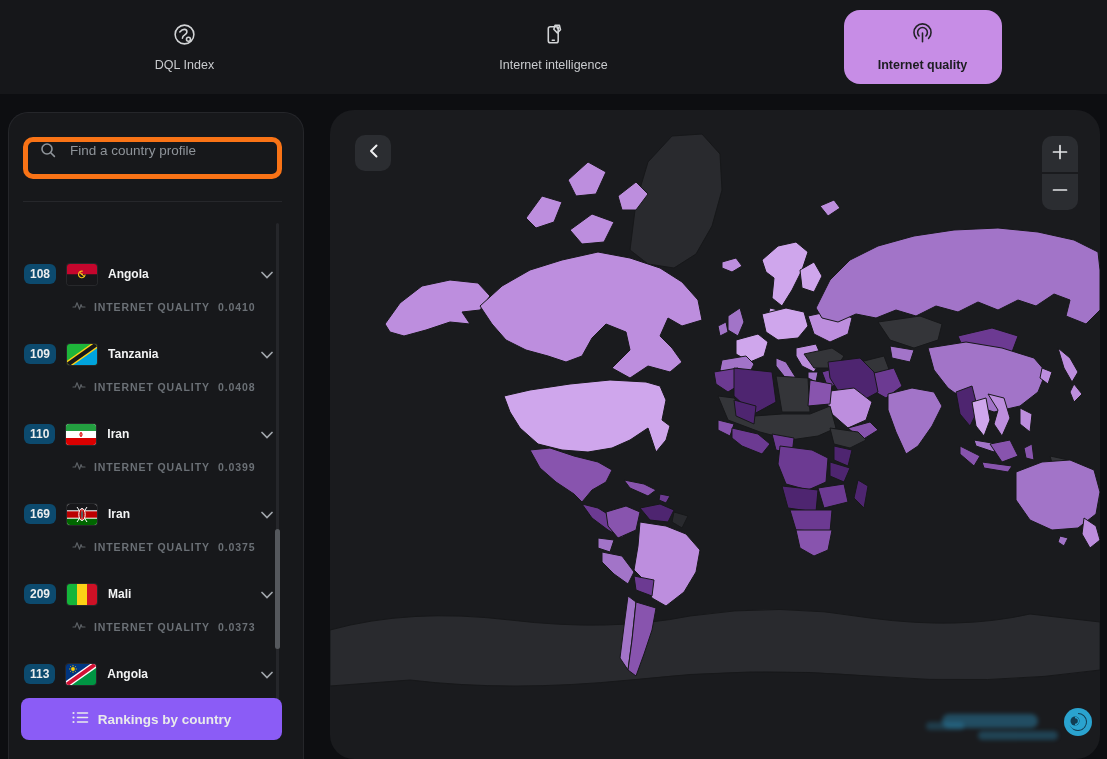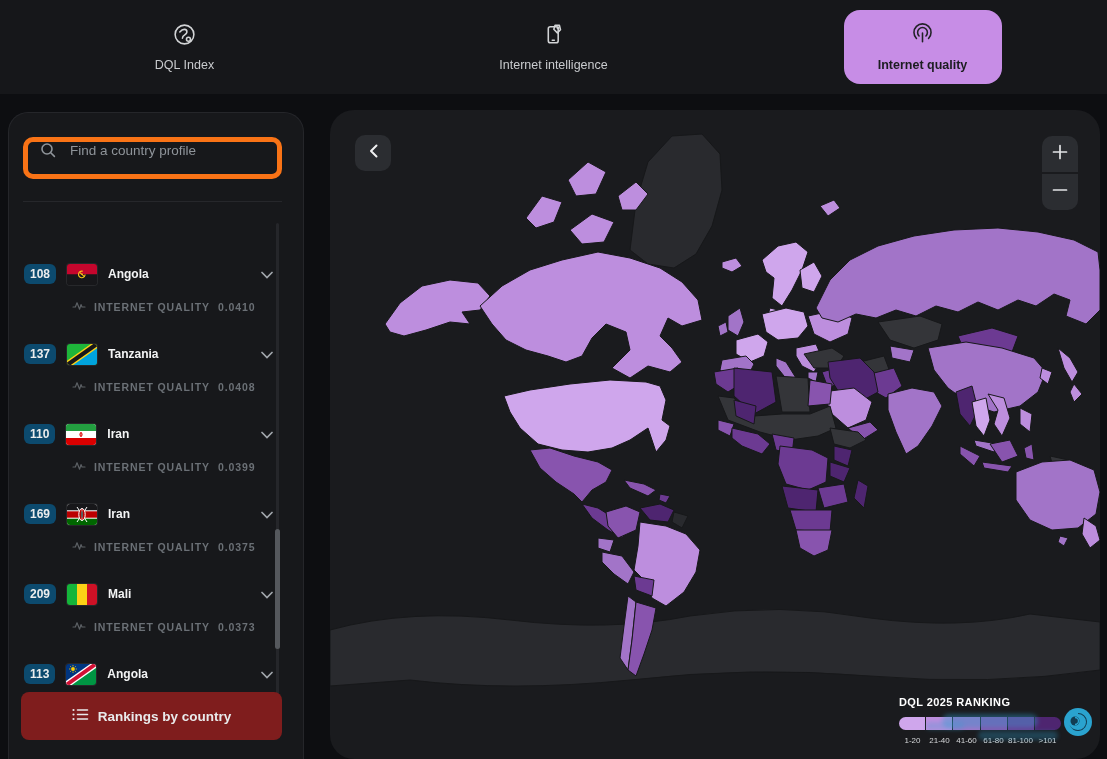--- a/index.html
+++ b/index.html
@@ -34,21 +34,21 @@
               color:#eceded;text-align:center;min-width:15px;}
   .flag{width:30px;height:21px;border-radius:3px;overflow:hidden;flex:none;
         box-shadow:0 0 0 1px rgba(255,255,255,.07);}
   .flag svg{display:block;}
   .country-name{font-size:12px;font-weight:700;color:#f3f4f5;flex:1;}
   .metric-row{display:flex;align-items:center;gap:8px;padding-left:63px;height:20px;
               color:#6b7076;font-size:10.5px;font-weight:600;letter-spacing:.9px;}
   .metric-label{text-transform:uppercase;}
   .scroll-track{position:absolute;right:24px;top:110px;height:482px;width:3px;background:#25262a;border-radius:2px;}
   .scroll-thumb{position:absolute;right:23px;top:416px;height:120px;width:5px;background:#55585d;border-radius:3px;}
-  .rankings-btn{position:absolute;left:12px;right:21px;bottom:19px;height:48px;background:#7f1d1d;
+  .rankings-btn{position:absolute;left:12px;right:21px;bottom:19px;height:42px;background:#8b5cf6;
                 border-radius:8px;display:flex;align-items:center;justify-content:center;gap:9px;
                 color:#e9eaeb;font-size:13.5px;font-weight:700;cursor:pointer;border:none;
                 font-family:"Liberation Sans",sans-serif;}
 
   
   .map-panel{position:absolute;left:330px;top:110px;width:770px;height:649px;background:#1a1b1e;
              border-radius:24px;overflow:hidden;}
   .map-panel > svg.world{position:absolute;left:0;top:0;}
   .world path{stroke:#17181a;stroke-width:1;stroke-linejoin:round;}
   .back-btn{position:absolute;left:25px;top:25px;width:36px;height:36px;background:#2b2d31;border-radius:10px;
@@ -151,21 +151,21 @@
           <span><svg width="14" height="12" viewBox="0 0 14 12" fill="none" stroke="#5c6065" stroke-width="1.2" stroke-linecap="round" stroke-linejoin="round">
                 <path d="M1 7h2.4L5 2.8l2.6 6.4L9 4.6l1 2.4H13"></path>
               </svg></span>
           <span class="metric-label">Internet quality</span>
           <span class="metric-value">0.0410</span>
         </div>
       </div>
 
       <div class="country-block">
         <div class="country-row">
-          <span class="rank-badge">137</span>
+          <span class="rank-badge">109</span>
           <span class="flag">
               <svg xmlns="http://www.w3.org/2000/svg" width="30" height="21" viewBox="0 0 30 21">
                 <rect width="30" height="21" fill="#1eb53a"></rect>
                 <path d="M30 0 L30 21 L0 21 Z" fill="#00a3dd"></path>
                 <line x1="-2" y1="22.5" x2="32" y2="-1.5" stroke="#fcd116" stroke-width="7"></line>
                 <line x1="-2" y1="22.5" x2="32" y2="-1.5" stroke="#17171a" stroke-width="4.2"></line>
               </svg>
             </span>
           <span class="country-name">Tanzania</span>
           <span><svg width="12" height="8" viewBox="0 0 12 8" fill="none" stroke="#a2a7ad" stroke-width="1.7" stroke-linecap="round">
@@ -407,39 +407,20 @@
               <path d="M8 1.5v13M1.5 8h13"></path>
             </svg></span>
       </div>
       <div class="zoom-btn zout">
         <span><svg width="16" height="16" viewBox="0 0 16 16" stroke="#e4e5e7" stroke-width="1.7" stroke-linecap="round">
               <path d="M1.5 8h13"></path>
             </svg></span>
       </div>
     </div>
 
-    <div class="legend">
-      <div class="legend-title">DQL 2025 RANKING</div>
-      <div class="legend-bar">
-          <div class="seg" style="background: rgb(207, 166, 236);"></div>
-          <div class="seg" style="background: rgb(189, 142, 222);"></div>
-          <div class="seg" style="background: rgb(162, 116, 200);"></div>
-          <div class="seg" style="background: rgb(136, 84, 174);"></div>
-          <div class="seg" style="background: rgb(108, 58, 146);"></div>
-          <div class="seg" style="background: rgb(78, 37, 112);"></div>
-        </div>
-      <div class="legend-labels">
-          <div class="ll">1-20</div>
-          <div class="ll">21-40</div>
-          <div class="ll">41-60</div>
-          <div class="ll">61-80</div>
-          <div class="ll">81-100</div>
-          <div class="ll">&gt;101</div>
-        </div>
-    </div>
 
     <div class="wm-bar" style="left:612px;top:604px;width:96px;height:14px;opacity:.38;"></div>
     <div class="wm-bar" style="left:648px;top:621px;width:80px;height:9px;opacity:.3;"></div>
     <div class="wm-bar" style="left:596px;top:612px;width:38px;height:8px;opacity:.25;"></div>
     <span class="wm-logo">
       <svg width="30" height="30" viewBox="0 0 30 30">
           <circle cx="15" cy="15" r="14" fill="#2aa3cf"></circle>
           <path d="M15 6a9 9 0 1 1-8.6 11.6A9.5 9.5 0 0 0 15 23a8 8 0 0 0 0-16z" fill="#123c52"></path>
           <circle cx="12" cy="14" r="4.5" fill="#123c52"></circle>
           <path d="M12 10.5a3.5 3.5 0 0 1 0 7" fill="none" stroke="#2aa3cf" stroke-width="1.4"></path>

